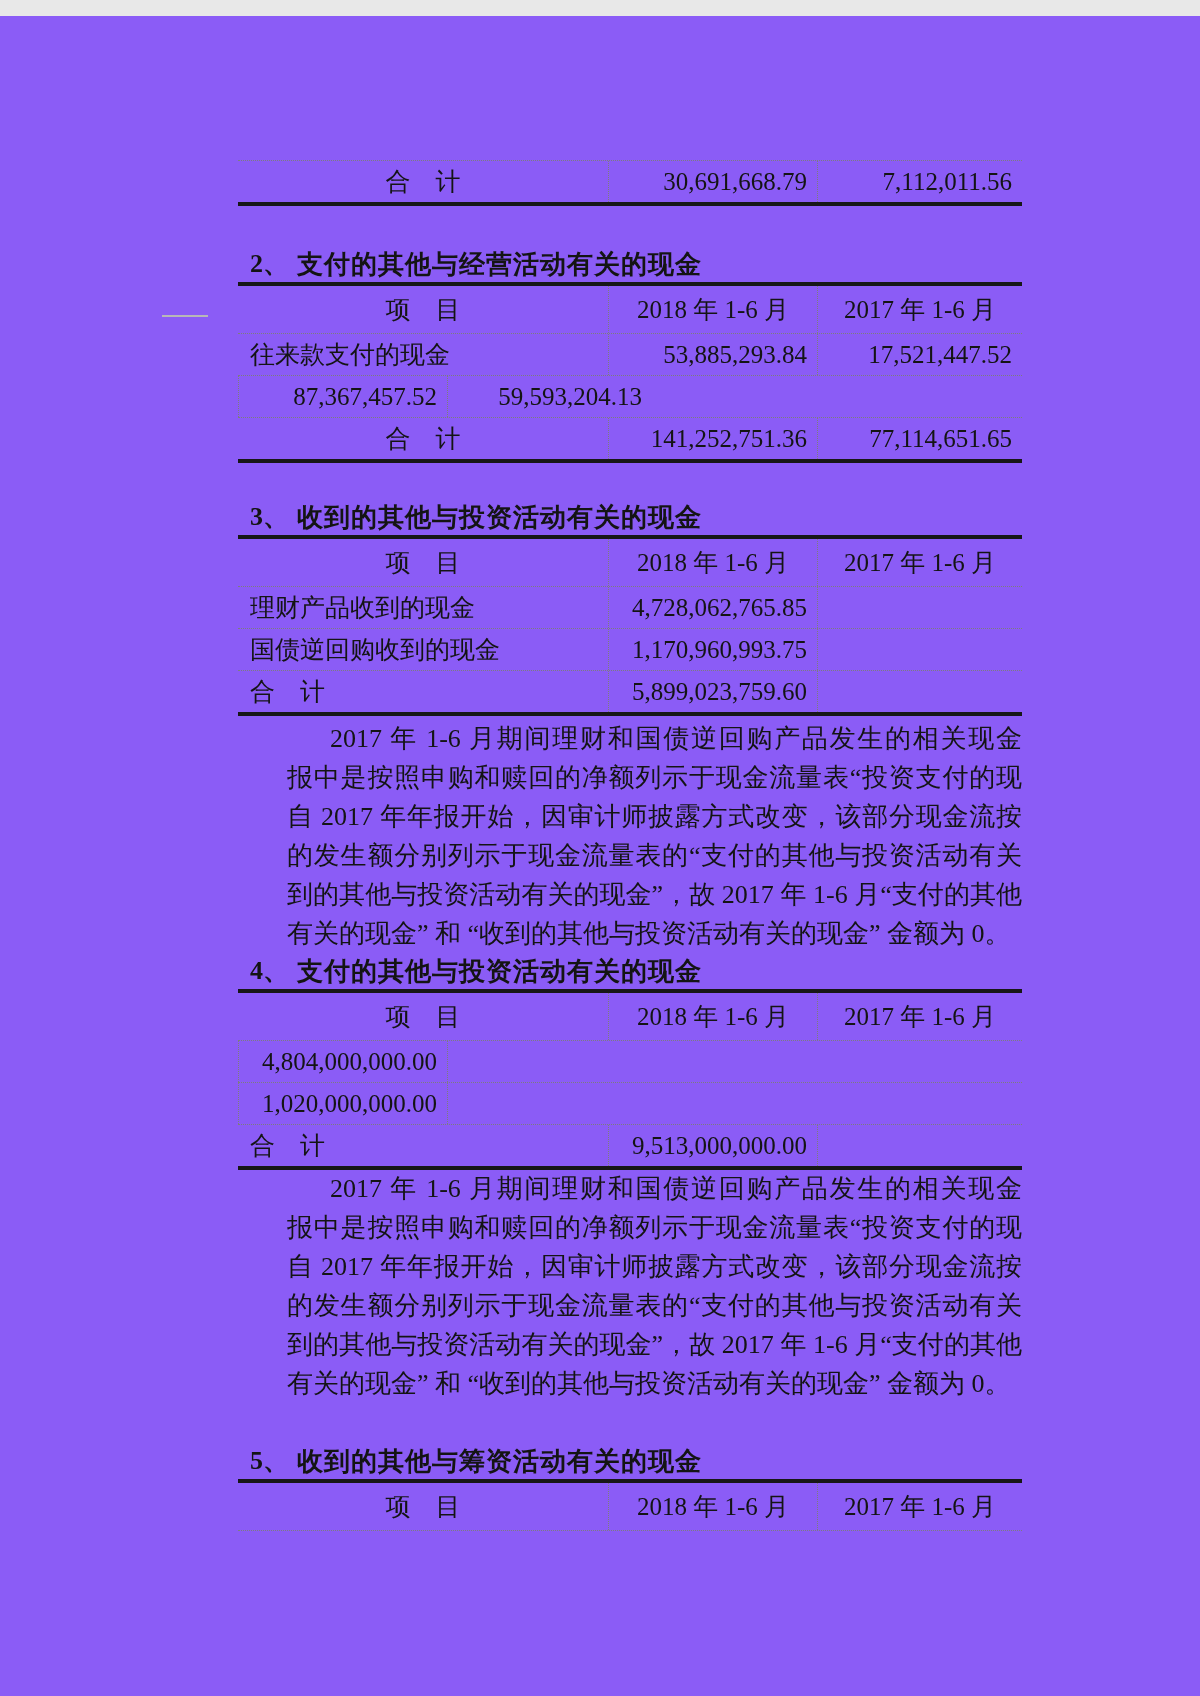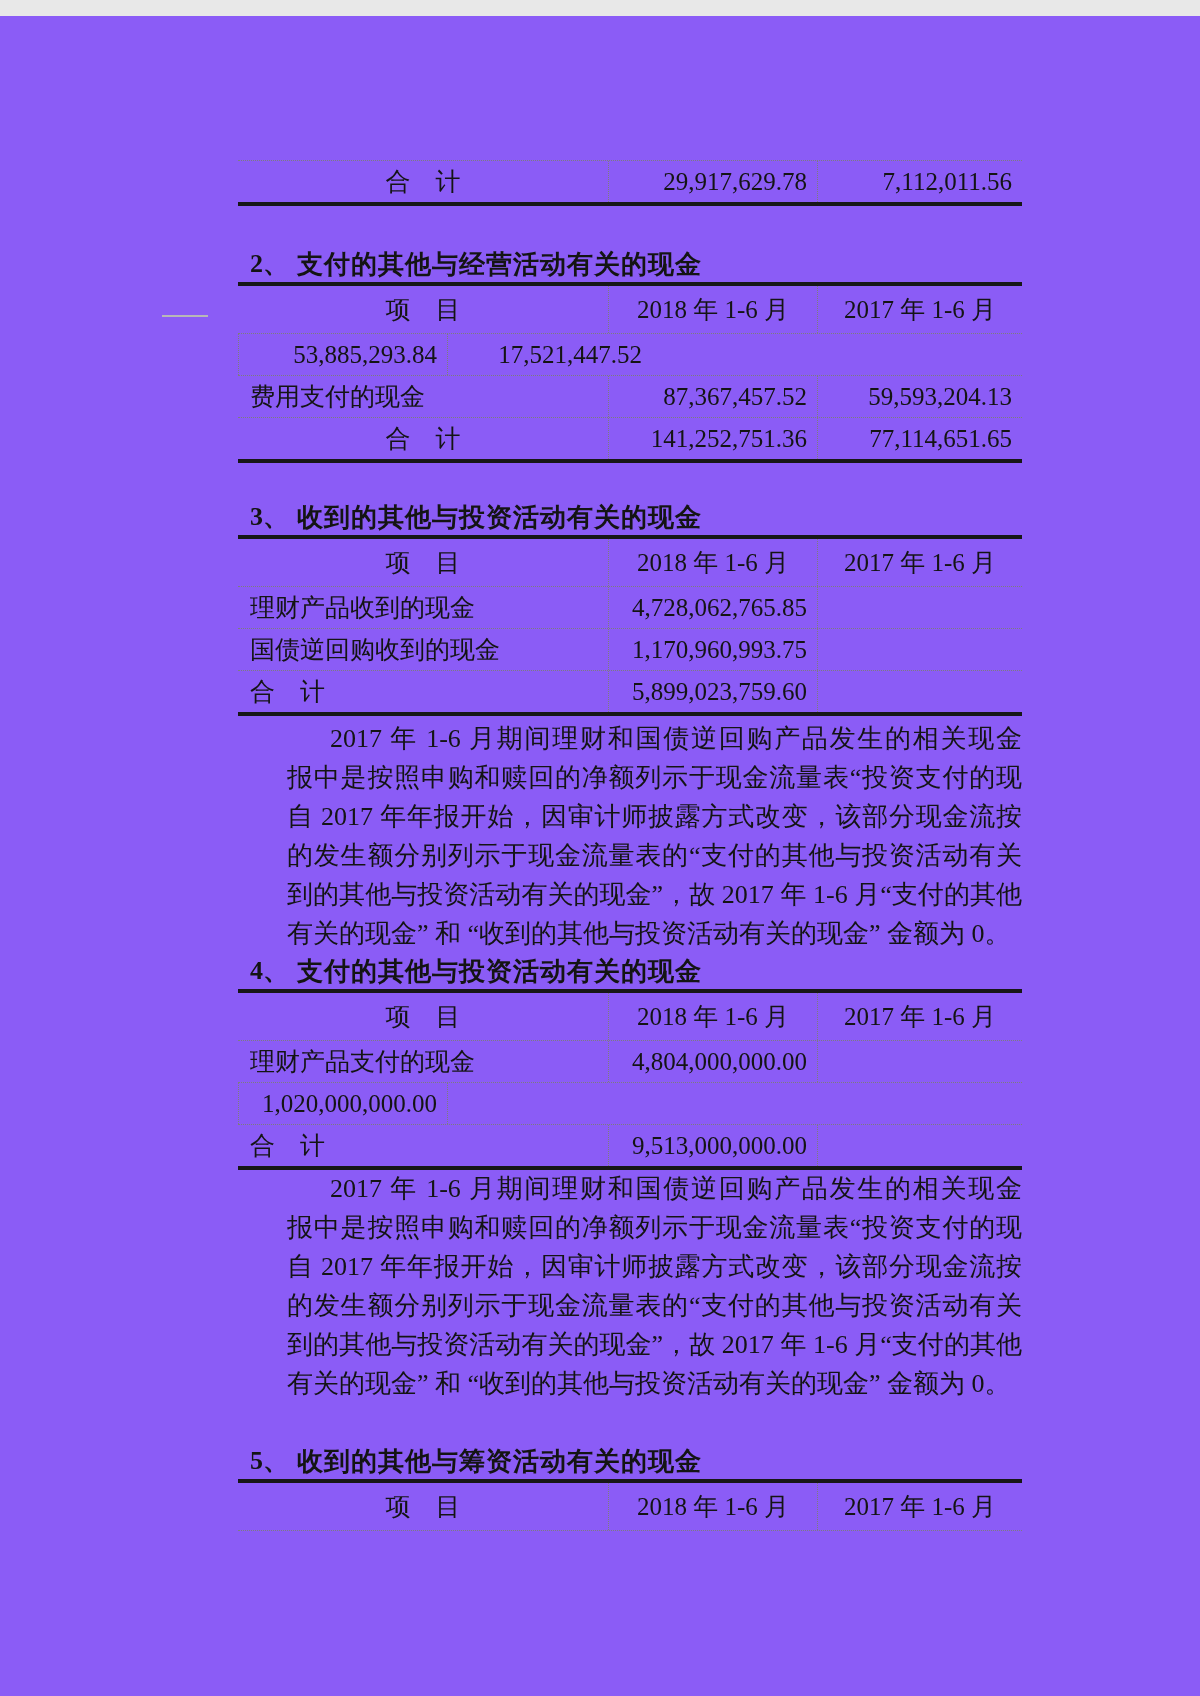--- a/index.html
+++ b/index.html
@@ -80,41 +80,41 @@
 </head>
 <body>
 
 <div class="page">
 
   <div class="margin-dash"></div>
 
   <div class="tbl thin-top" id="cont-table">
     <div class="row center-label">
       <div class="cell c1">合　计</div>
-      <div class="cell c2">29,917,629.78</div>
+      <div class="cell c2">30,691,668.79</div>
       <div class="cell c3">7,112,011.56</div>
     </div>
   </div>
 
   <div class="heading" id="sec2-heading">
     <span class="num">2、</span>
     <span class="title">支付的其他与经营活动有关的现金</span>
   </div>
   <div class="tbl" id="sec2-table">
     <div class="row hd">
       <div class="cell c1">项　目</div>
       <div class="cell c2">2018 年 1-6 月</div>
       <div class="cell c3">2017 年 1-6 月</div>
     </div>
     <div class="row">
+      <div class="cell c1">往来款支付的现金</div>
       <div class="cell c2">53,885,293.84</div>
       <div class="cell c3">17,521,447.52</div>
     </div>
     <div class="row">
-      <div class="cell c1">费用支付的现金</div>
       <div class="cell c2">87,367,457.52</div>
       <div class="cell c3">59,593,204.13</div>
     </div>
     <div class="row center-label">
       <div class="cell c1">合　计</div>
       <div class="cell c2">141,252,751.36</div>
       <div class="cell c3">77,114,651.65</div>
     </div>
   </div>
 
@@ -157,21 +157,20 @@
     <span class="num">4、</span>
     <span class="title">支付的其他与投资活动有关的现金</span>
   </div>
   <div class="tbl" id="sec4-table">
     <div class="row hd">
       <div class="cell c1">项　目</div>
       <div class="cell c2">2018 年 1-6 月</div>
       <div class="cell c3">2017 年 1-6 月</div>
     </div>
     <div class="row">
-      <div class="cell c1">理财产品支付的现金</div>
       <div class="cell c2">4,804,000,000.00</div>
       <div class="cell c3"></div>
     </div>
     <div class="row">
       <div class="cell c2">1,020,000,000.00</div>
       <div class="cell c3"></div>
     </div>
     <div class="row">
       <div class="cell c1">合　计</div>
       <div class="cell c2">9,513,000,000.00</div>

